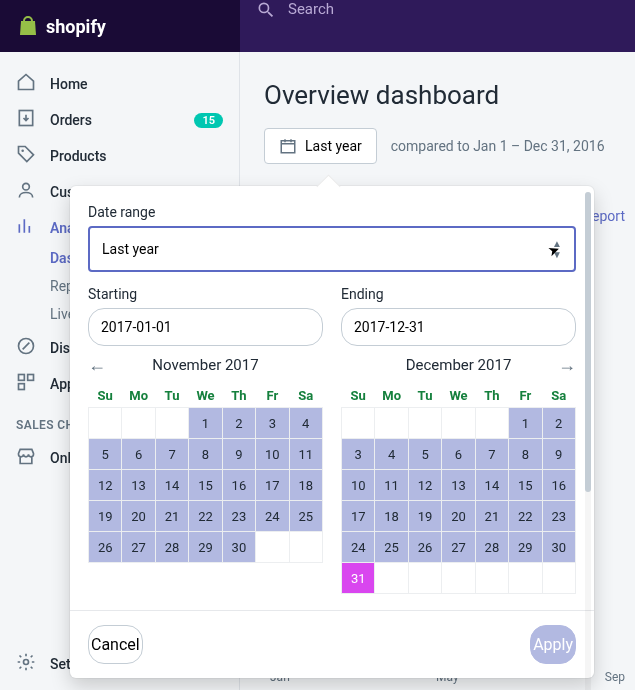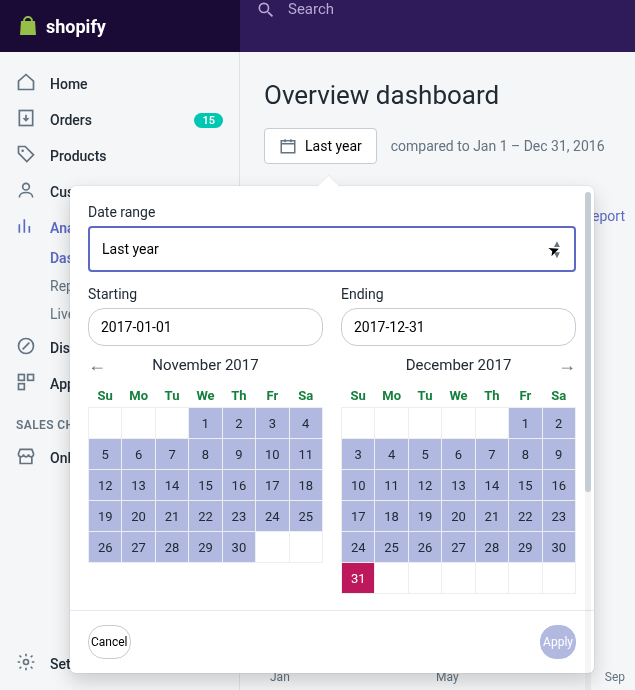--- a/index.html
+++ b/index.html
@@ -38,24 +38,24 @@
 .input{border:1px solid #c4cdd5;border-radius:16px;padding:10px 12px;font-size:14px;width:100%}
 .calendars{display:flex;gap:18px}
 .cal{flex:1;position:relative}
 .cal-head{text-align:center;font-size:15px;color:#212b36;padding:6px 0 10px;position:relative}
 .arrow{position:absolute;top:4px;width:22px;height:22px;cursor:pointer;color:#637381;font-size:18px;display:flex;align-items:center;justify-content:center}
 .arrow.l{left:-2px}.arrow.r{right:-2px}
 table{width:100%;border-collapse:collapse;table-layout:fixed}
 th{font-size:13px;color:#15803d;font-weight:700;padding:4px 0}
 td{text-align:center;font-size:13px;border:1px solid #eceef0;height:31px;cursor:pointer}
 td.in{background:#b2b9e1;color:#212b36}
-td.endpoint{background:#be185d;color:#fff}
+td.endpoint{background:#d946ef;color:#fff}
 td.empty{background:#fff}
 .footer{border-top:1px solid #e6e8eb;margin:16px -18px 0;padding:14px 18px;display:flex;justify-content:space-between}
-.btn{border:1px solid #c4cdd5;background:#fff;padding:9px 2px;border-radius:16px;font-size:12px;cursor:pointer}
+.btn{border:1px solid #c4cdd5;background:#fff;padding:9px 2px;border-radius:16px;font-size:16px;cursor:pointer}
 .btn.primary{background:#b2b9e1;border-color:#b2b9e1;color:#fff}
 .x-ticks{position:absolute;bottom:6px;left:270px;right:10px;display:flex;justify-content:space-between;color:#637381;font-size:12px}
 .report-link{position:absolute;right:10px;top:208px;color:#5c6ac4;font-size:14px}
 .sidebar-bottom{position:absolute;bottom:10px;left:0;width:240px}
 </style>
 </head>
 <body>
 
 <div class="topbar">
   <div class="logo">

